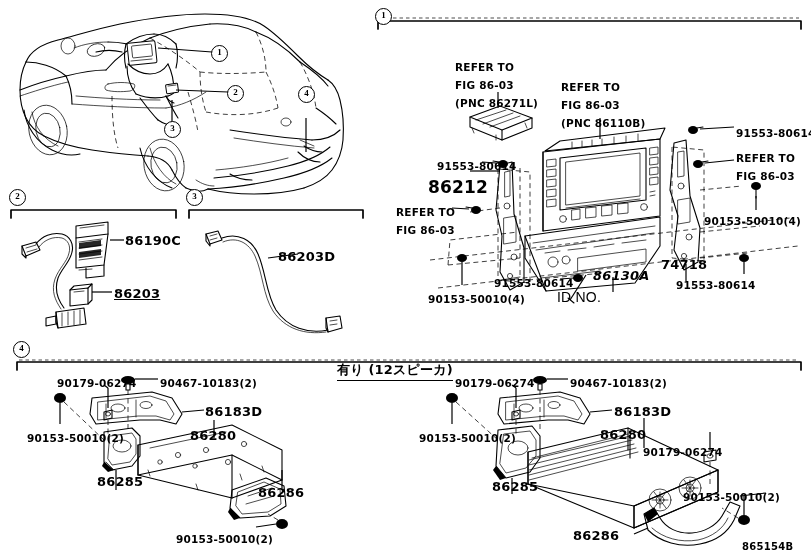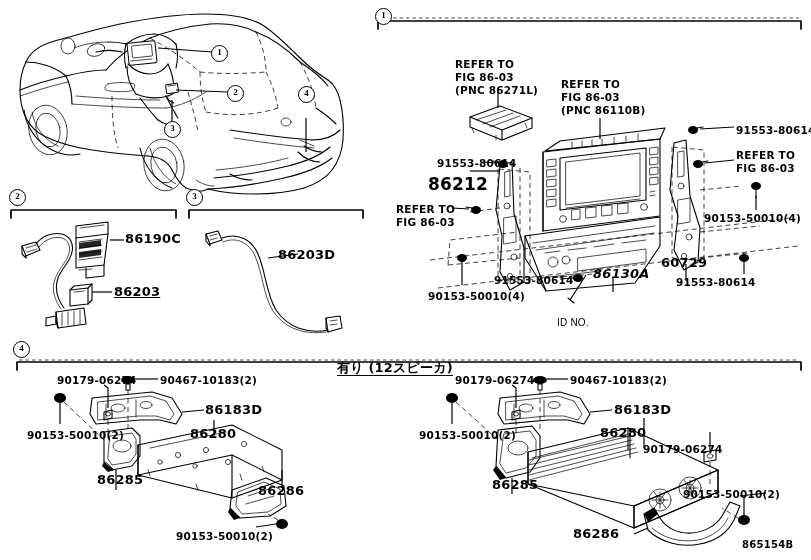--- a/index.html
+++ b/index.html
@@ -11,33 +11,33 @@
   }
   #sheet{position:absolute;left:0;top:0;width:811px;height:560px;}
   svg{position:absolute;left:0;top:0;}
   .lbl{
     position:absolute;
     font-family:"DejaVu Sans","Liberation Sans",sans-serif;
     font-weight:bold;
     font-size:10.5px;
     letter-spacing:0.2px;
     white-space:pre;
-    line-height:13px;
+    line-height:18px;
     color:#000;
   }
   .lbl.jp{
     font-family:"DejaVu Sans","Liberation Sans",sans-serif;
     font-size:13px;font-weight:bold;
     border-bottom:1.4px solid #000;
     padding-bottom:1px;
   }
   .lbl.code{
     font-weight:bold;font-size:10px;letter-spacing:0.3px;
   }
-  .lbl.idno{font-weight:normal;font-size:10px;font-family:"Liberation Sans",sans-serif;margin-top:28px;}
+  .lbl.idno{font-weight:normal;font-size:14px;font-family:"Liberation Sans",sans-serif;}
   .callout{
     position:absolute;width:15px;height:15px;border:1.4px solid #000;
     border-radius:50%;background:#fff;
     font-size:9px;font-weight:bold;line-height:13px;text-align:center;
     font-family:"Liberation Serif",serif;
   }
 </style>
 </head>
 <body>
 
@@ -534,21 +534,21 @@
 FIG 86-03
 (PNC 86271L)</div>
 <div class="lbl" style="left:561px;top:78px;">REFER TO
 FIG 86-03
 (PNC 86110B)</div>
 <div class="lbl" style="left:736px;top:124px;">91553-80614</div>
 <div class="lbl" style="left:736px;top:149px;">REFER TO
 FIG 86-03</div>
 <div class="lbl" style="left:704px;top:212px;">90153-50010(4)</div>
 <div class="lbl" style="left:676px;top:276px;">91553-80614</div>
-<div class="lbl" style="left:661px;top:256px;font-size:13px;">60729</div>
+<div class="lbl" style="left:661px;top:256px;font-size:13px;">74718</div>
 <div class="lbl" style="left:593px;top:267px;font-size:13px;font-style:italic;">86130A</div>
 <div class="lbl idno" style="left:557px;top:288px;">ID NO.</div>
 <div class="lbl" style="left:494px;top:274px;">91553-80614</div>
 <div class="lbl" style="left:428px;top:290px;">90153-50010(4)</div>
 <div class="lbl" style="left:396px;top:203px;">REFER TO
 FIG 86-03</div>
 <div class="lbl" style="left:428px;top:178px;font-size:17px;">86212</div>
 <div class="lbl" style="left:437px;top:157px;">91553-80614</div>
 
 <div class="lbl" style="left:125px;top:232px;font-size:13px;">86190C</div>

